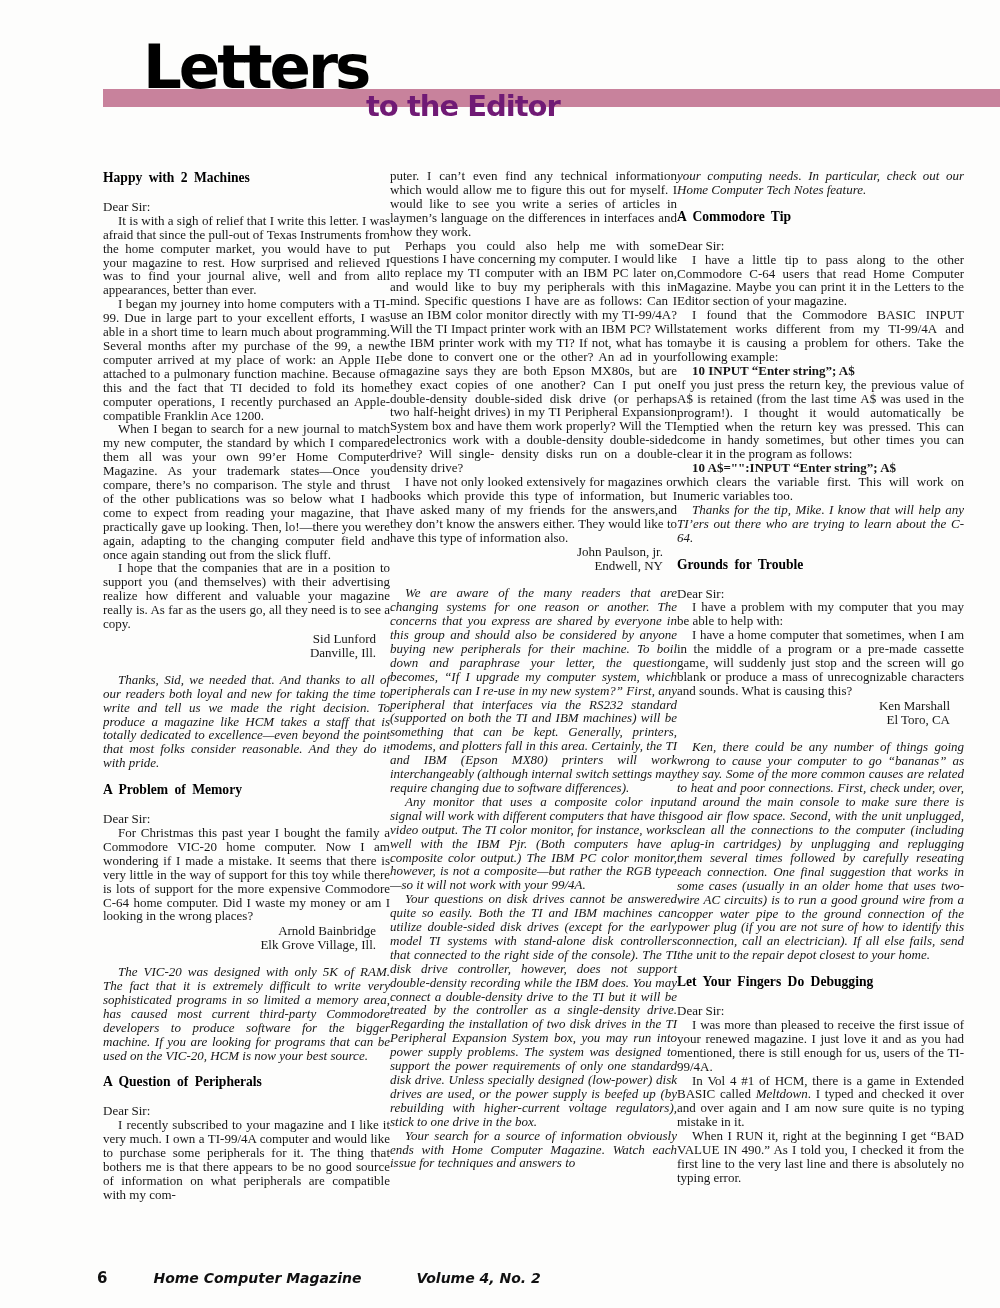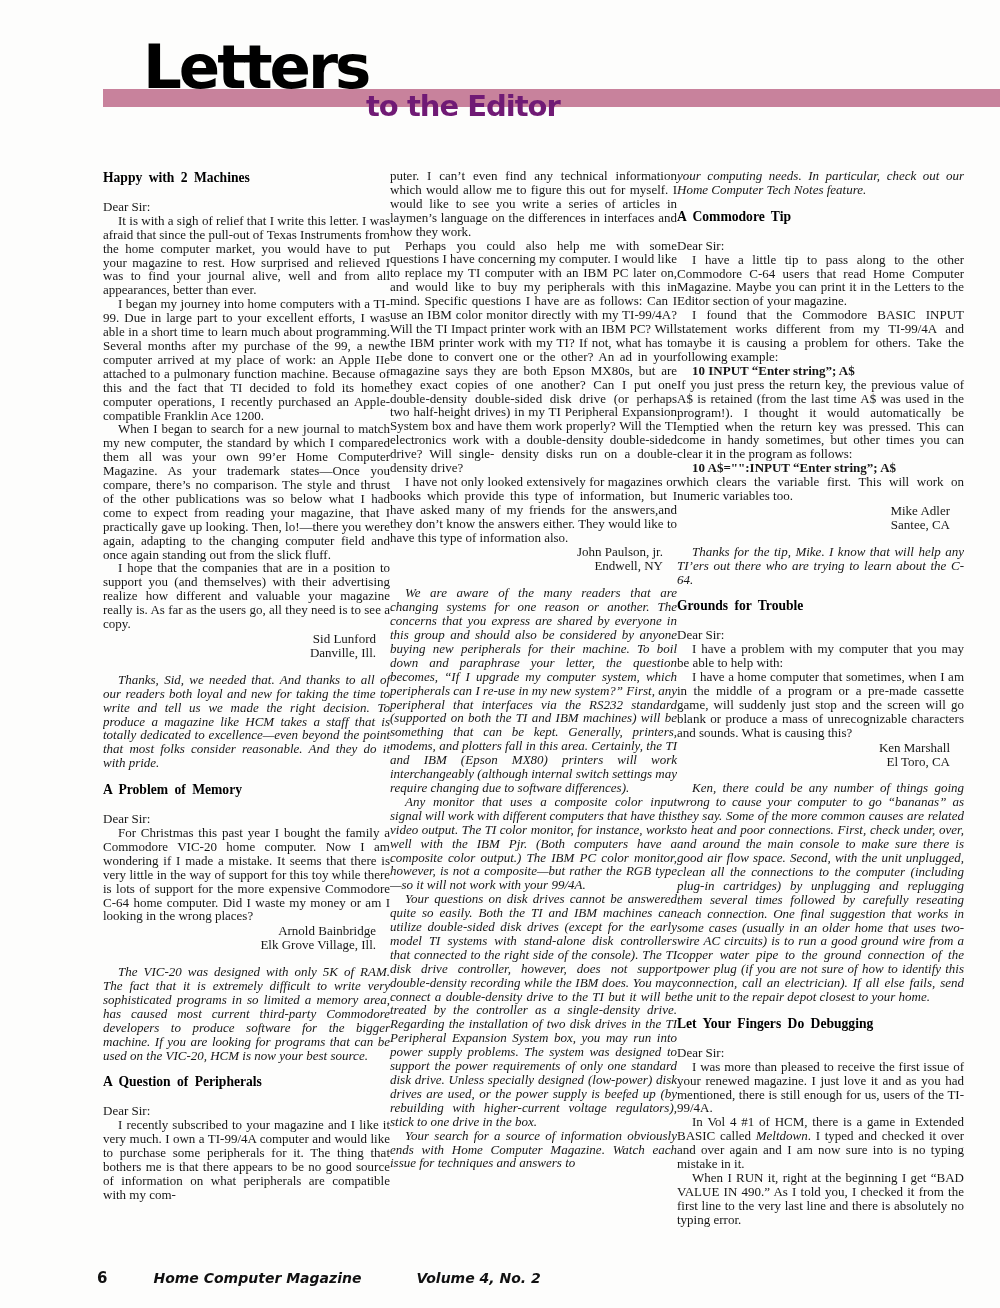--- a/index.html
+++ b/index.html
@@ -98,38 +98,34 @@
     <div class="col">
       <div class="reply">your computing needs. In particular, check out our Home Computer Tech Notes feature.</div>
       <div class="heading">A Commodore Tip</div>
       <div class="para">Dear Sir:</div>
       <div class="para indent">I have a little tip to pass along to the other Commodore C-64 users that read Home Computer Magazine. Maybe you can print it in the Letters to the Editor section of your magazine.</div>
       <div class="para indent">I found that the Commodore BASIC INPUT statement works different from my TI-99/4A and maybe it is causing a problem for others. Take the following example:</div>
       <div class="code">10 INPUT “Enter string”; A$</div>
       <div class="para">If you just press the return key, the previous value of A$ is retained (from the last time A$ was used in the program!). I thought it would automatically be emptied when the return key was pressed. This can come in handy sometimes, but other times you can clear it in the program as follows:</div>
       <div class="code">10 A$="":INPUT “Enter string”; A$</div>
       <div class="para">which clears the variable first. This will work on numeric variables too.</div>
-      <div class="sig">
-        <div>Mike Adler</div>
-        <div>Santee, CA</div>
-      </div>
       <div class="reply indent">Thanks for the tip, Mike. I know that will help any TI’ers out there who are trying to learn about the C-64.</div>
       <div class="heading">Grounds for Trouble</div>
       <div class="para">Dear Sir:</div>
       <div class="para indent">I have a problem with my computer that you may be able to help with:</div>
       <div class="para indent">I have a home computer that sometimes, when I am in the middle of a program or a pre-made cassette game, will suddenly just stop and the screen will go blank or produce a mass of unrecognizable characters and sounds. What is causing this?</div>
       <div class="sig">
         <div>Ken Marshall</div>
         <div>El Toro, CA</div>
       </div>
       <div class="reply indent">Ken, there could be any number of things going wrong to cause your computer to go “bananas” as they say. Some of the more common causes are related to heat and poor connections. First, check under, over, and around the main console to make sure there is good air flow space. Second, with the unit unplugged, clean all the connections to the computer (including plug-in cartridges) by unplugging and replugging them several times followed by carefully reseating each connection. One final suggestion that works in some cases (usually in an older home that uses two-wire AC circuits) is to run a good ground wire from a copper water pipe to the ground connection of the power plug (if you are not sure of how to identify this connection, call an electrician). If all else fails, send the unit to the repair depot closest to your home.</div>
       <div class="heading">Let Your Fingers Do Debugging</div>
       <div class="para">Dear Sir:</div>
       <div class="para indent">I was more than pleased to receive the first issue of your renewed magazine. I just love it and as you had mentioned, there is still enough for us, users of the TI-99/4A.</div>
-      <div class="para indent"><span>In Vol 4 #1 of HCM, there is a game in Extended BASIC called </span><span class="inline-italic">Meltdown</span><span>. I typed and checked it over and over again and I am now sure into is no typing mistake in it.</span></div>
+      <div class="para indent"><span>In Vol 4 #1 of HCM, there is a game in Extended BASIC called </span><span class="inline-italic">Meltdown</span><span>. I typed and checked it over and over again and I am now sure quite is no typing mistake in it.</span></div>
       <div class="para indent">When I RUN it, right at the beginning I get “BAD VALUE IN 490.” As I told you, I checked it from the first line to the very last line and there is absolutely no typing error.</div>
     </div>
   </div>
 
 <div class="footer">
   <span class="pgnum">6</span>
   <span class="mag">Home Computer Magazine</span>
   <span class="issue">Volume 4, No. 2</span>
 </div>
 

